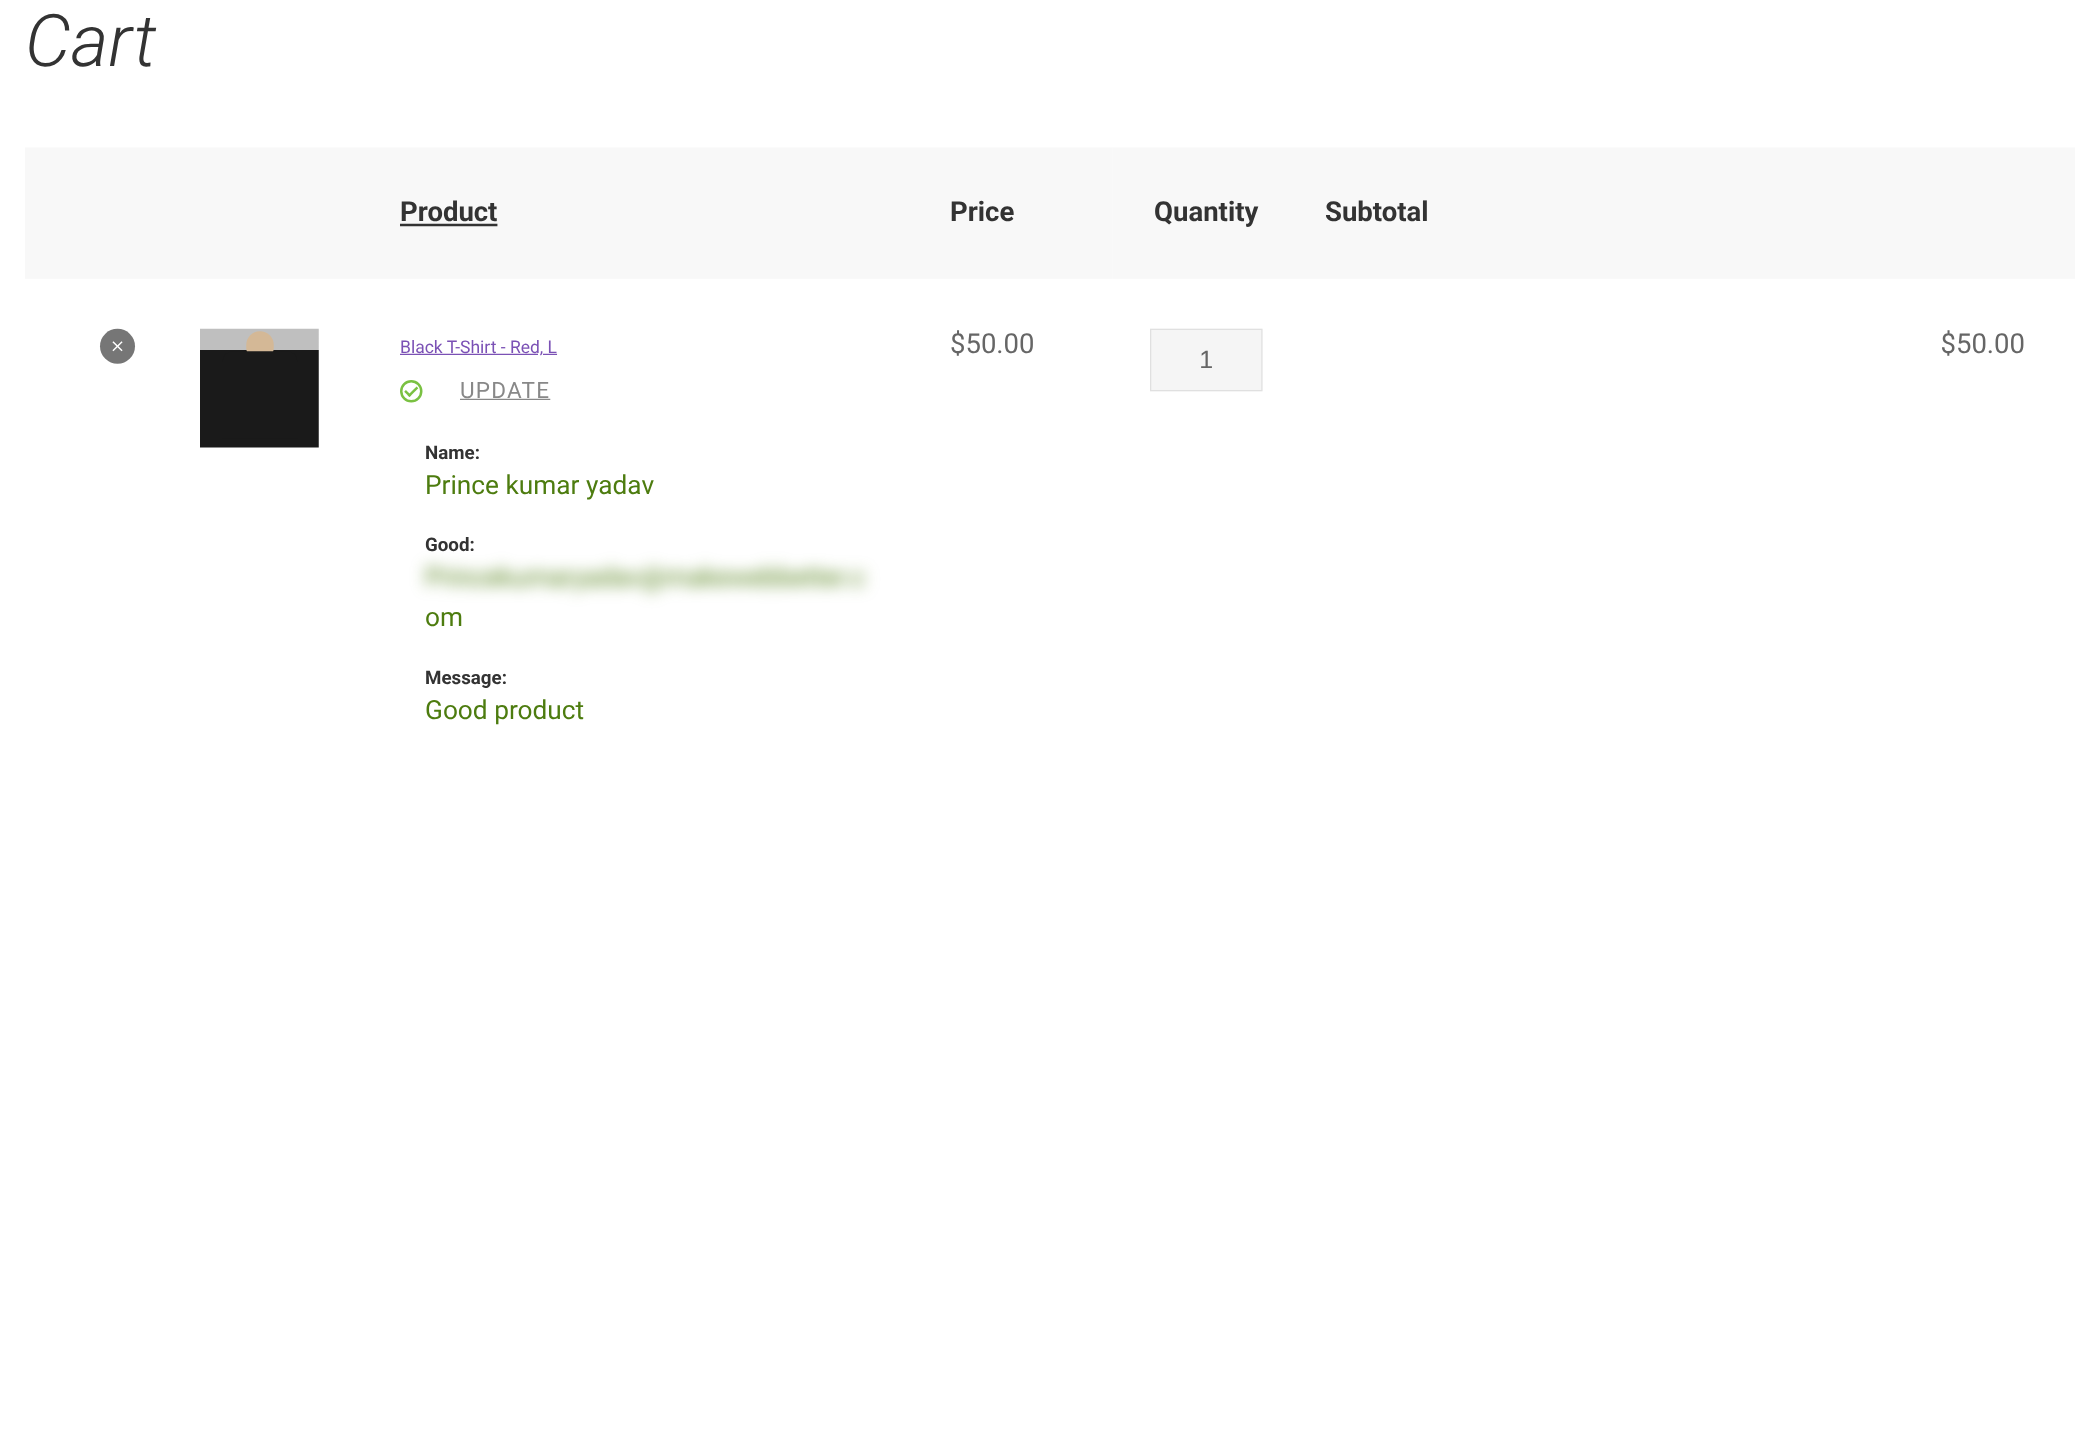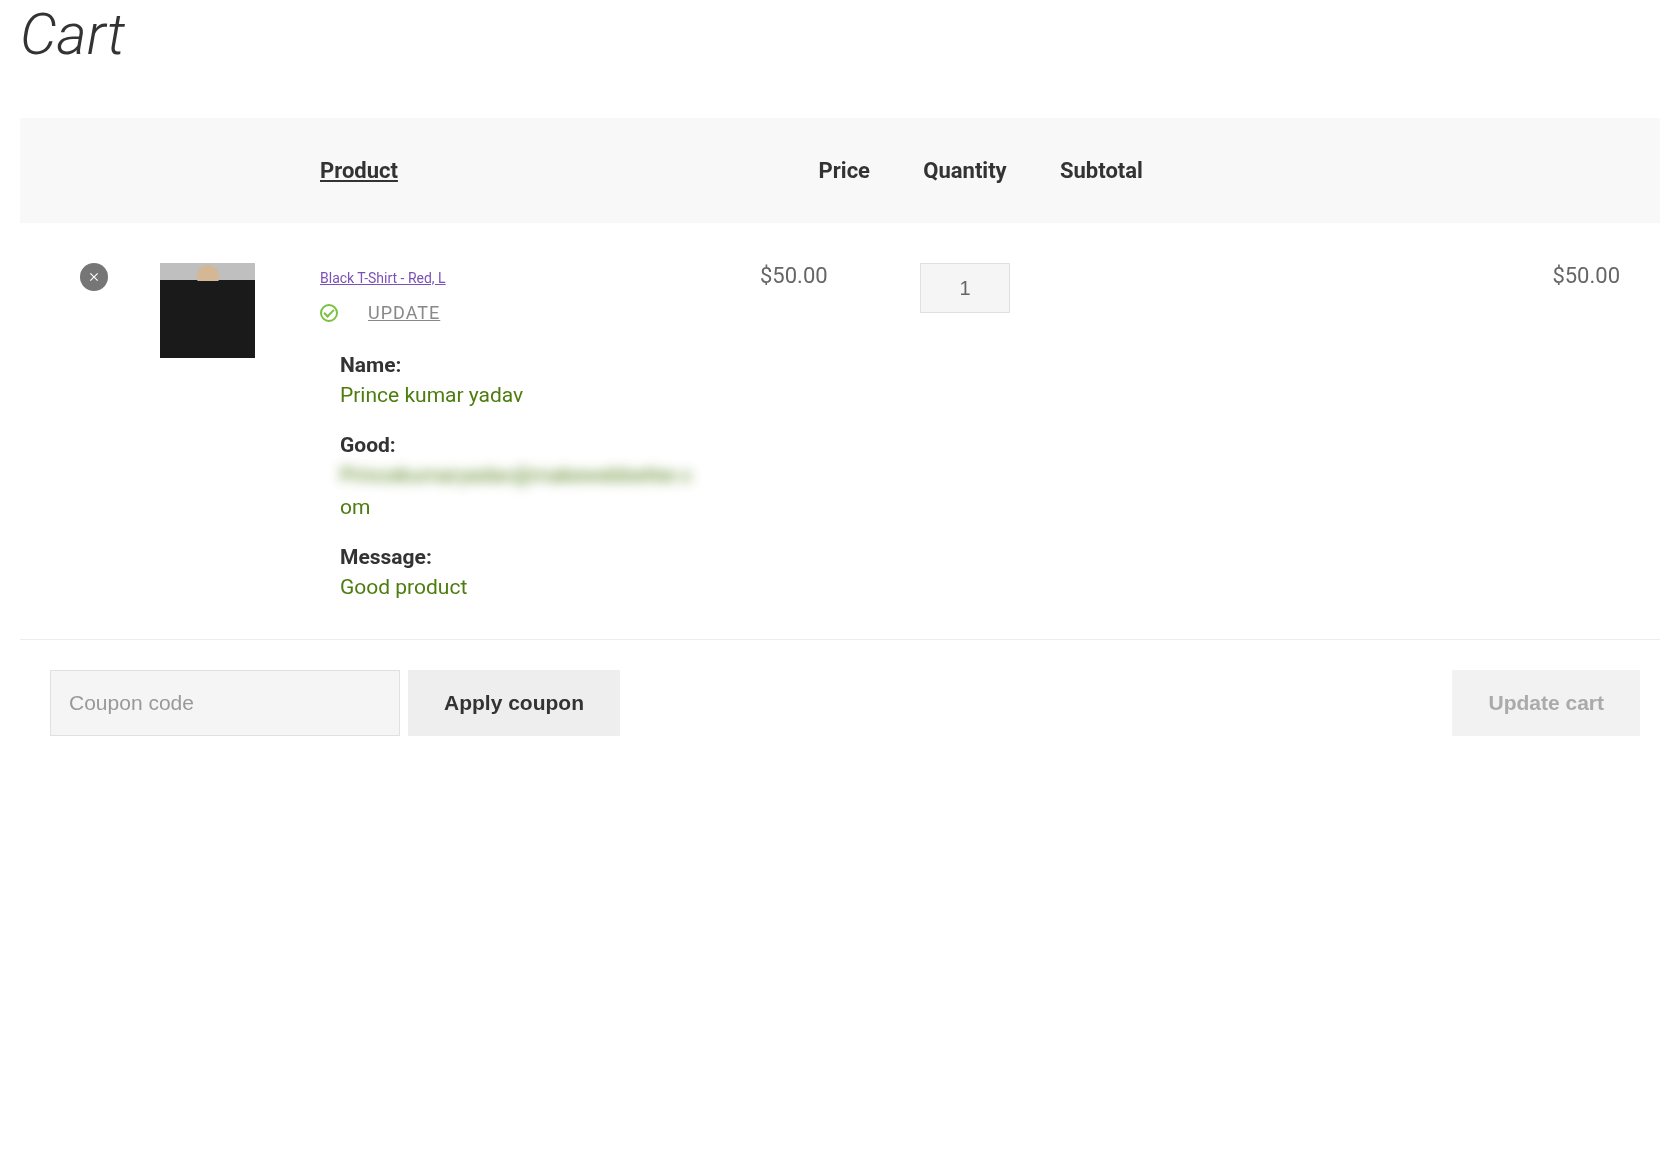--- a/index.html
+++ b/index.html
@@ -40,21 +40,20 @@
     }
     .cart-table th.col-thumb {
       width: 160px;
     }
     .cart-table th.col-product {
       width: 440px;
       text-decoration: underline;
     }
     .cart-table th.col-price {
       width: 150px;
-      text-align: right;
     }
     .cart-table th.col-quantity {
       width: 150px;
       text-align: center;
     }
     .cart-table th.col-subtotal {
       padding-right: 40px;
     }
     .cart-table tbody td {
       padding: 40px 20px;
@@ -151,21 +150,21 @@
       cursor: pointer;
       margin-left: 24px;
     }
     .meta-block {
       margin-top: 30px;
       padding-left: 20px;
     }
     .meta-label {
       font-weight: 700;
       color: #333;
-      font-size: 21px;
+      font-size: 15px;
       margin-bottom: 6px;
     }
     .meta-value {
       color: #4d7c0f;
       font-size: 21px;
       margin-bottom: 26px;
       word-break: break-word;
     }
     .meta-value.blurred {
       filter: blur(6px);
@@ -268,24 +267,14 @@
           <div class="meta-label">Message:</div>
           <div class="meta-value" style="margin-bottom:0;">Good product</div>
         </div>
       </td>
       <td>$50.00</td>
       <td style="text-align:center;">
         <input type="text" class="qty-input" value="1" style="">
       </td>
       <td class="col-subtotal">$50.00</td>
     </tr>
-    <tr>
-      <td colspan="6" style="padding:0;">
-        <div class="cart-actions">
-          <input type="text" class="coupon-input" placeholder="Coupon code" style="">
-          <button class="apply-btn">Apply coupon</button>
-          <div class="spacer"></div>
-          <button class="update-cart-btn">Update cart</button>
-        </div>
-      </td>
-    </tr>
   </tbody>
 </table>
 
 </body></html>

